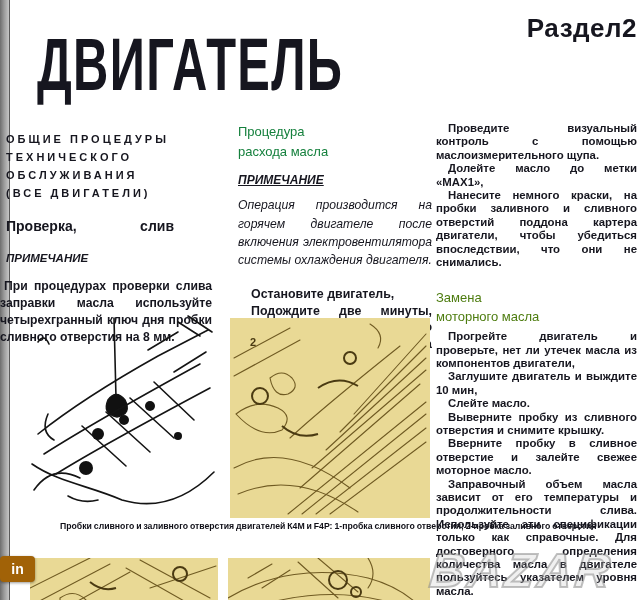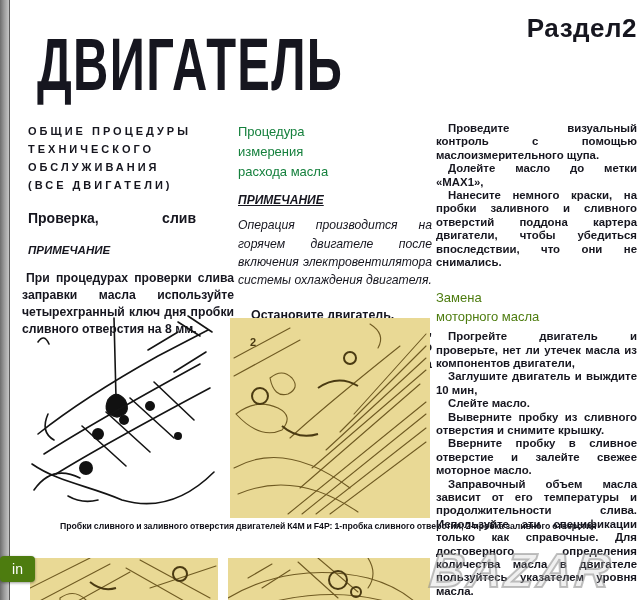--- a/index.html
+++ b/index.html
@@ -16,21 +16,21 @@
   .section-label{
     position:absolute;top:13px;right:6px;
     font-size:26px;font-weight:bold;letter-spacing:0.5px;
   }
   .doc-title{
     position:absolute;left:37px;top:28px;
     font-size:74px;font-weight:bold;letter-spacing:2px;white-space:nowrap;
     transform:scaleX(0.66);transform-origin:left top;line-height:1;
   }
   .col{position:absolute;top:122px;}
-  #col1{left:22px;width:212px;}
+  #col1{left:0;width:212px;margin-top:8px;}
   #col2{left:238px;width:194px;}
   #col3{left:436px;width:201px;z-index:3;}
 
   .c1-heading{font-size:11px;font-weight:bold;letter-spacing:3px;line-height:1.65;padding-left:6px;}
   .c1-sub{margin-top:13px;padding-left:6px;width:168px;font-size:14px;font-weight:bold;}
   .c1-sub .jline{text-align:justify;text-align-last:justify;line-height:1.55;}
   .note-label{margin-top:15px;padding-left:6px;font-size:11.5px;font-weight:bold;font-style:italic;}
   .c1-para{margin-top:14px;font-size:12.2px;font-weight:bold;line-height:1.38;text-align:justify;text-indent:4px;}
 
   .c2-heading{font-size:13px;line-height:1.55;color:#15803d;}
@@ -57,22 +57,22 @@
   .watermark{
     position:absolute;left:430px;top:543px;z-index:5;
     font-size:48px;font-weight:bold;font-style:italic;letter-spacing:3px;
     color:rgba(170,170,170,0.18);
     -webkit-text-stroke:2px rgba(140,140,140,0.55);
     transform:skewX(-6deg);
     pointer-events:none;white-space:nowrap;
   }
   .in-badge{
     position:absolute;left:0;top:556px;z-index:6;
-    width:35px;height:26px;background:#4d7c0f;border-radius:4px;
-    color:#ffffff;font-size:14px;font-weight:normal;
+    width:35px;height:26px;background:#a16207;border-radius:4px;
+    color:#ffffff;font-size:14px;font-weight:bold;
     display:flex;align-items:center;justify-content:center;
     box-shadow:0 1px 3px rgba(0,0,0,0.4);
   }
 </style>
 </head>
 <body>
 
 <div class="page-edge"></div>
 
 <div class="section-label">Раздел2</div>
@@ -88,21 +88,20 @@
   <div class="c1-sub">
     <div class="jline">Проверка, слив</div>
   </div>
   <div class="note-label">ПРИМЕЧАНИЕ</div>
   <p class="c1-para">При процедурах проверки слива заправки масла используйте четырехгранный ключ дня пробки сливного отверстия на 8 мм.</p>
 </div>
 
 <div class="col" id="col2">
   <div class="c2-heading">
     <div>Процедура</div>
-    <div>измерения</div>
     <div>расхода масла</div>
   </div>
   <div class="c2-note-label">ПРИМЕЧАНИЕ</div>
   <div class="c2-note">Операция производится на горячем двигателе после включения электровентилятора системы охлаждения двигателя.</div>
   <div class="c2-steps">
     <p class="c2-step">Остановите двигатель,</p>
     <p class="c2-step">Подождите две минуты, чтобы масло полностью стекло в поддон картера двигателя,</p>
   </div>
 </div>
 

